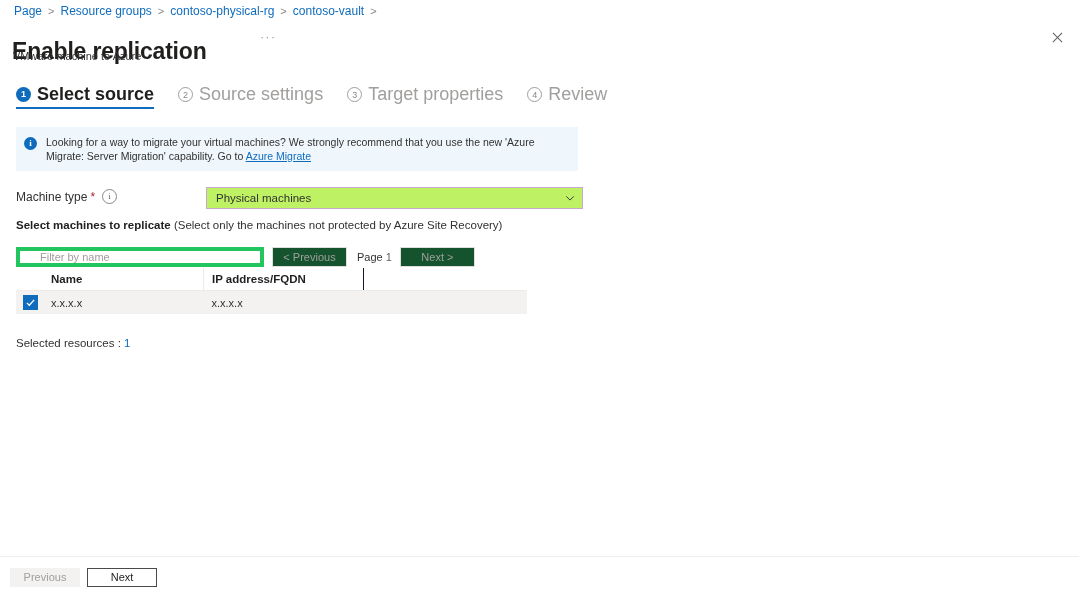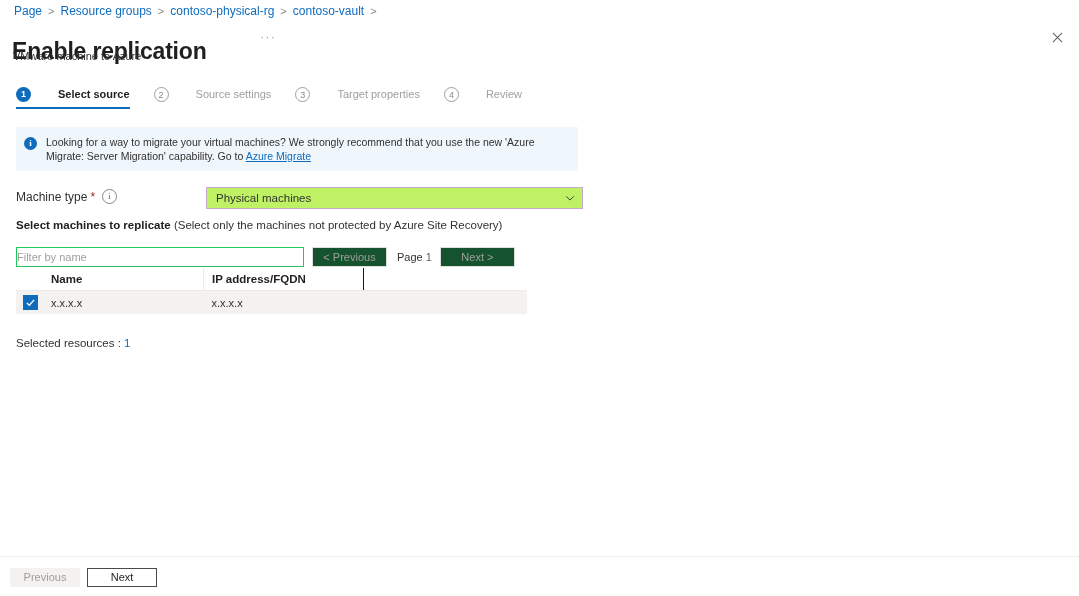--- a/index.html
+++ b/index.html
@@ -114,24 +114,23 @@
     background: #0f6cbd;
     color: #ffffff;
     font-weight: bold;
   }
   .step.inactive .step-badge {
     border: 1px solid #a19f9d;
     color: #8a8886;
     background: #ffffff;
   }
   .step-label {
-    font-size: 11px;
+    font-size: 18px;
     line-height: 16px;
     white-space: nowrap;
-    margin-left: 21px;
   }
   .step.active .step-label {
     color: #201f1e;
     font-weight: bold;
   }
   .step.inactive .step-label { color: #a19f9d; }
   .step.active::after {
     content: "";
     position: absolute;
     left: 0;
@@ -253,28 +252,28 @@
 
   
   .table-toolbar {
     position: absolute;
     left: 16px;
     top: 247px;
     display: flex;
     align-items: center;
   }
   .filter-input {
-    width: 288px;
+    width: 248px;
     height: 20px;
-    border: 1px solid #22c55e;
+    border: 4px solid #22c55e;
     background: #ffffff;
     font-family: "Liberation Sans", sans-serif;
     font-size: 11px;
     color: #323130;
-    padding: 0 0;
+    padding: 0 20px;
     box-sizing: border-box;
     outline: none;
   }
   .filter-input::placeholder { color: #a19f9d; }
   .pager-btn {
     height: 20px;
     min-width: 75px;
     border: 1px solid #e1dfdd;
     background: #14532d;
     color: #a19f9d;

